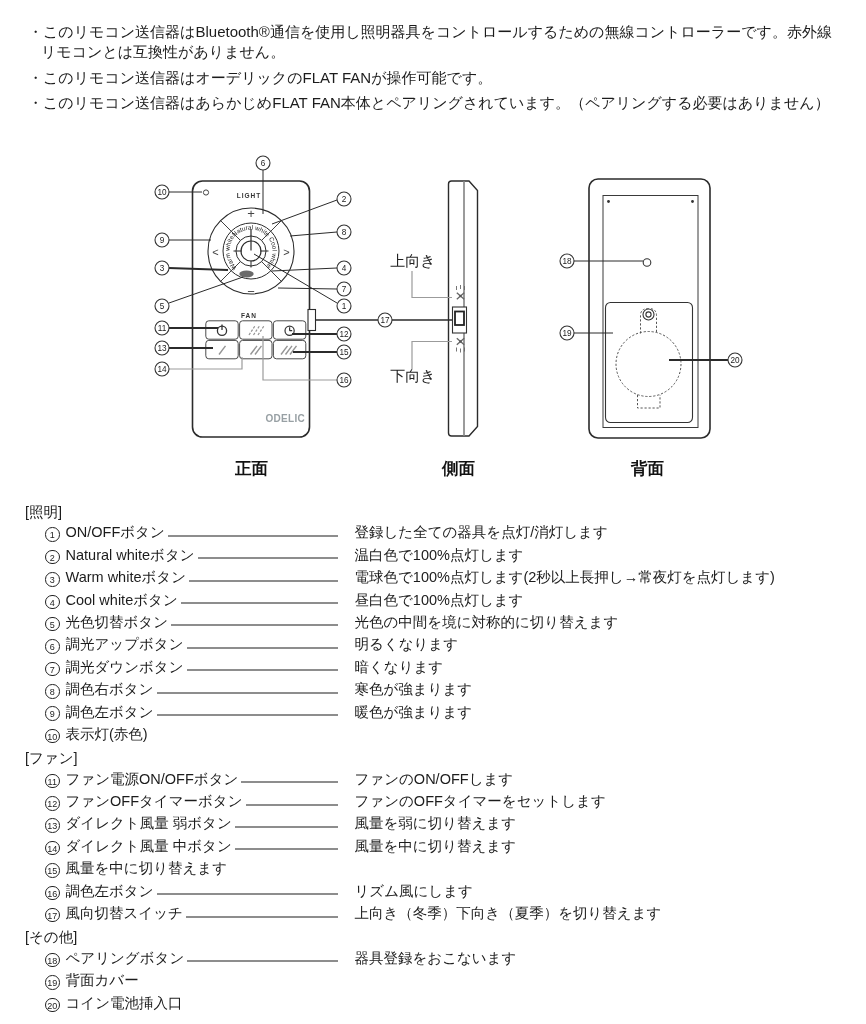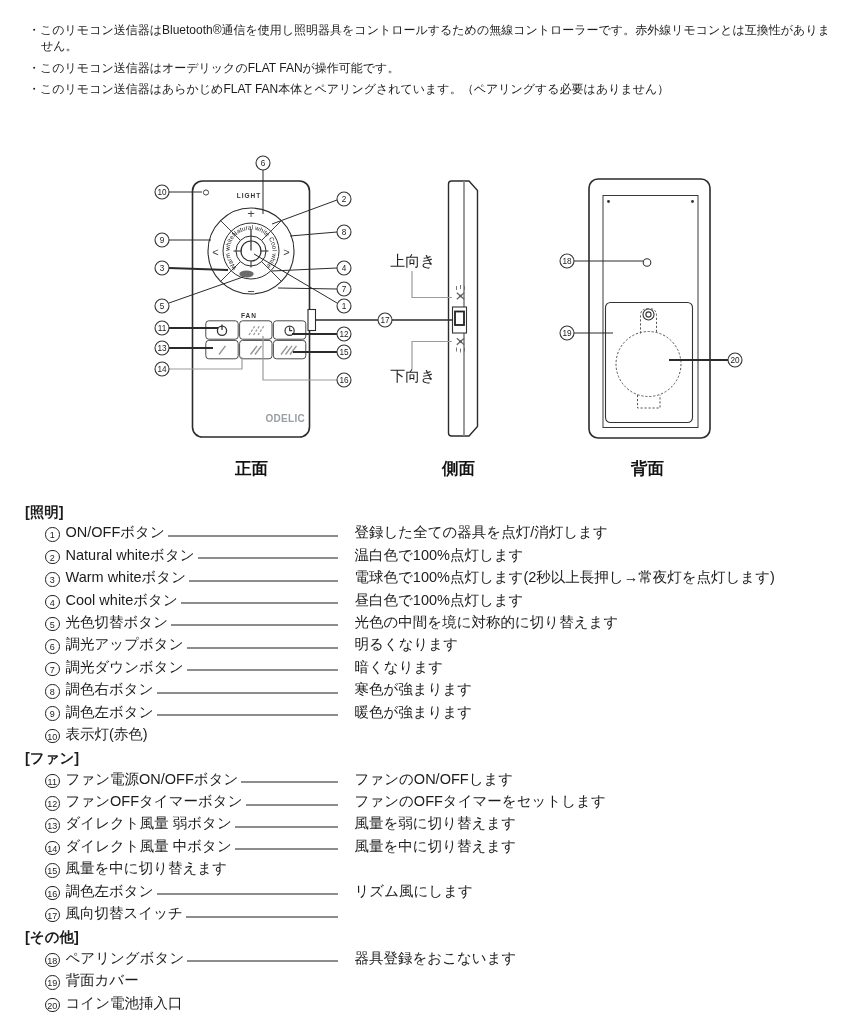--- a/index.html
+++ b/index.html
@@ -3,27 +3,27 @@
 <meta charset="utf-8">
 <style>
   html,body { margin:0; padding:0; background:#ffffff; }
   .page {
     position:relative; width:866px; height:1024px; background:#fff;
     font-family:"Liberation Sans","DejaVu Sans",sans-serif; color:#1c1c1c;
     overflow:hidden;
   }
   
   .intro { position:absolute; top:22px; left:28px; width:814px;
-           font-size:12px; line-height:1.36; }
+           font-size:15px; line-height:1.36; }
   .intro .bullet { padding-left:13px; text-indent:-13px; margin-bottom:5px; }
   
   .figure { position:absolute; top:150px; left:0; width:866px; height:336px; }
   
   .lists { position:absolute; top:501px; left:25px; width:830px; font-size:14.5px; }
-  .sec-title { height:22.4px; line-height:22.4px; font-weight:700; }
+  .sec-title { height:22.4px; line-height:22.4px; font-weight:400; }
   .row { display:flex; align-items:baseline; height:22.4px; padding-left:20px; }
   .num { flex:0 0 14.5px; width:14.5px; height:14.5px; border:1px solid #222;
          border-radius:50%; font-size:9px; line-height:14.5px; text-align:center;
          align-self:center; margin-right:6px; color:#222; box-sizing:border-box; }
   .lblwrap { display:flex; align-items:center; flex:0 0 272px; width:272px; margin-right:17px; }
   .lblwrap.noline { flex-basis:272px; }
   .lbl { white-space:nowrap; padding-right:3px; }
   .fill { flex:1 1 auto; border-bottom:1px solid #1c1c1c; transform:translateY(2.5px); height:1px; }
   .desc { white-space:nowrap; }
   svg text { font-family:"Liberation Sans","DejaVu Sans",sans-serif; }
@@ -409,20 +409,21 @@
           <span class="fill"></span>
         </span>
       <span class="desc">リズム風にします</span>
     </div>
     <div class="row">
       <span class="num">17</span>
       <span class="lblwrap">
           <span class="lbl">風向切替スイッチ</span>
           <span class="fill"></span>
         </span>
+      <span class="desc">上向き（冬季）下向き（夏季）を切り替えます</span>
     </div>
 
     <div class="sec-title">[その他]</div>
     <div class="row">
       <span class="num">18</span>
       <span class="lblwrap">
           <span class="lbl">ペアリングボタン</span>
           <span class="fill"></span>
         </span>
       <span class="desc">器具登録をおこないます</span>

